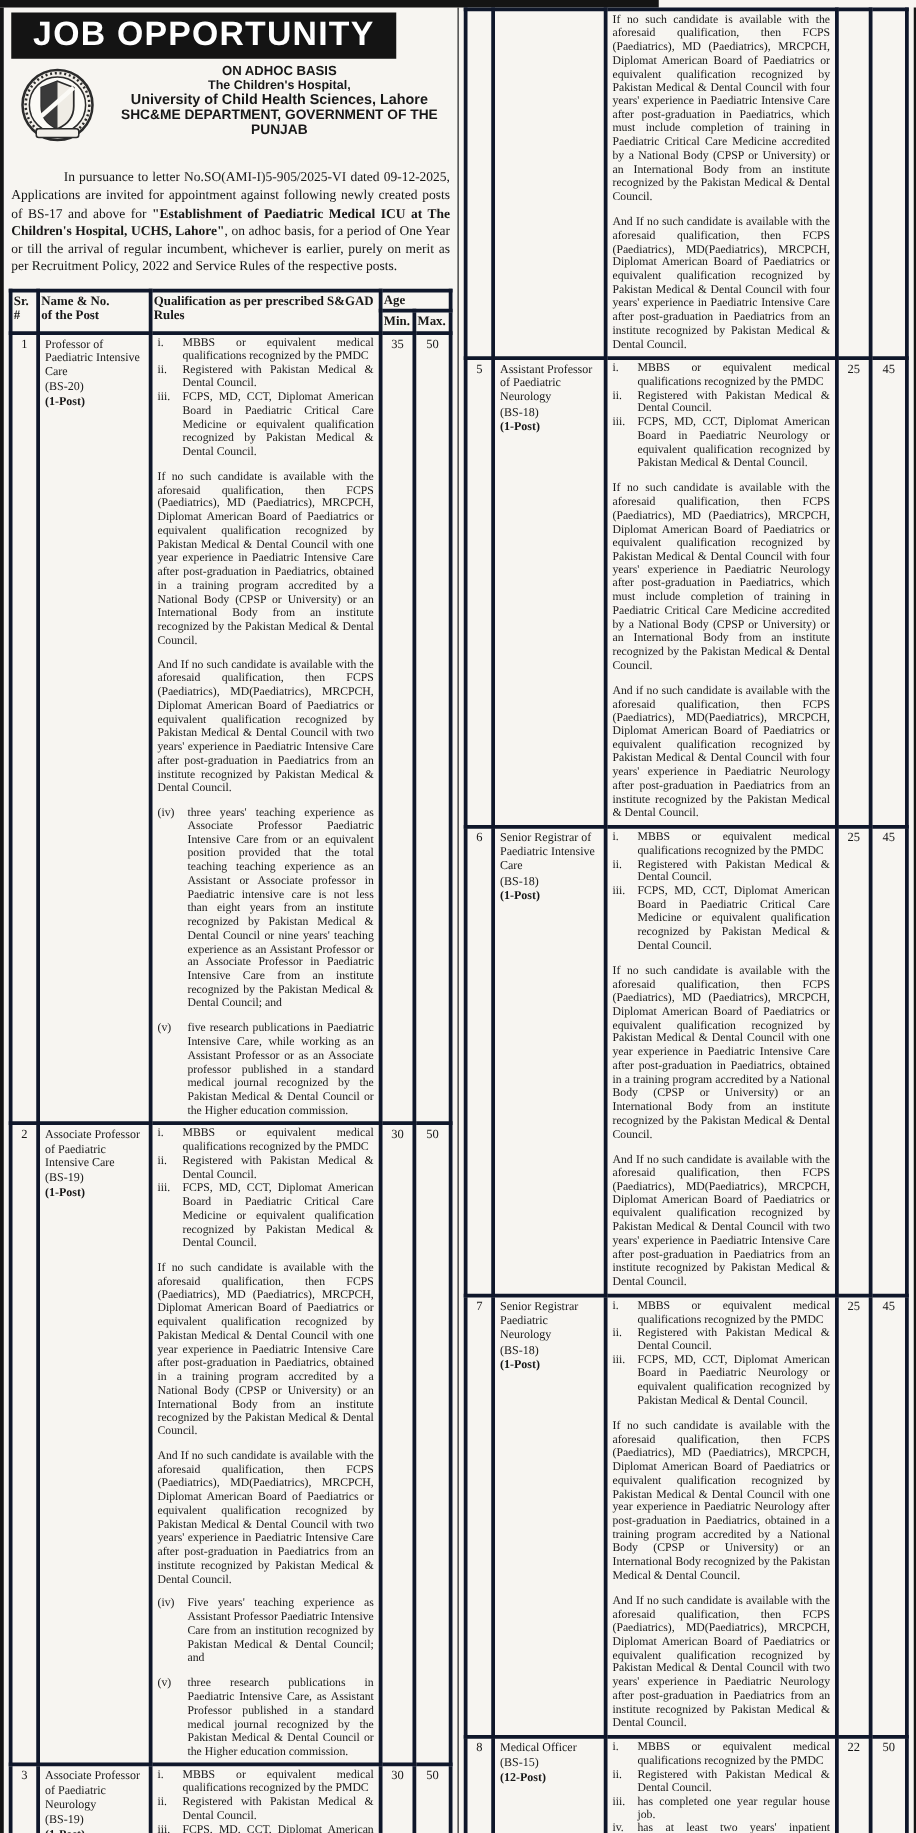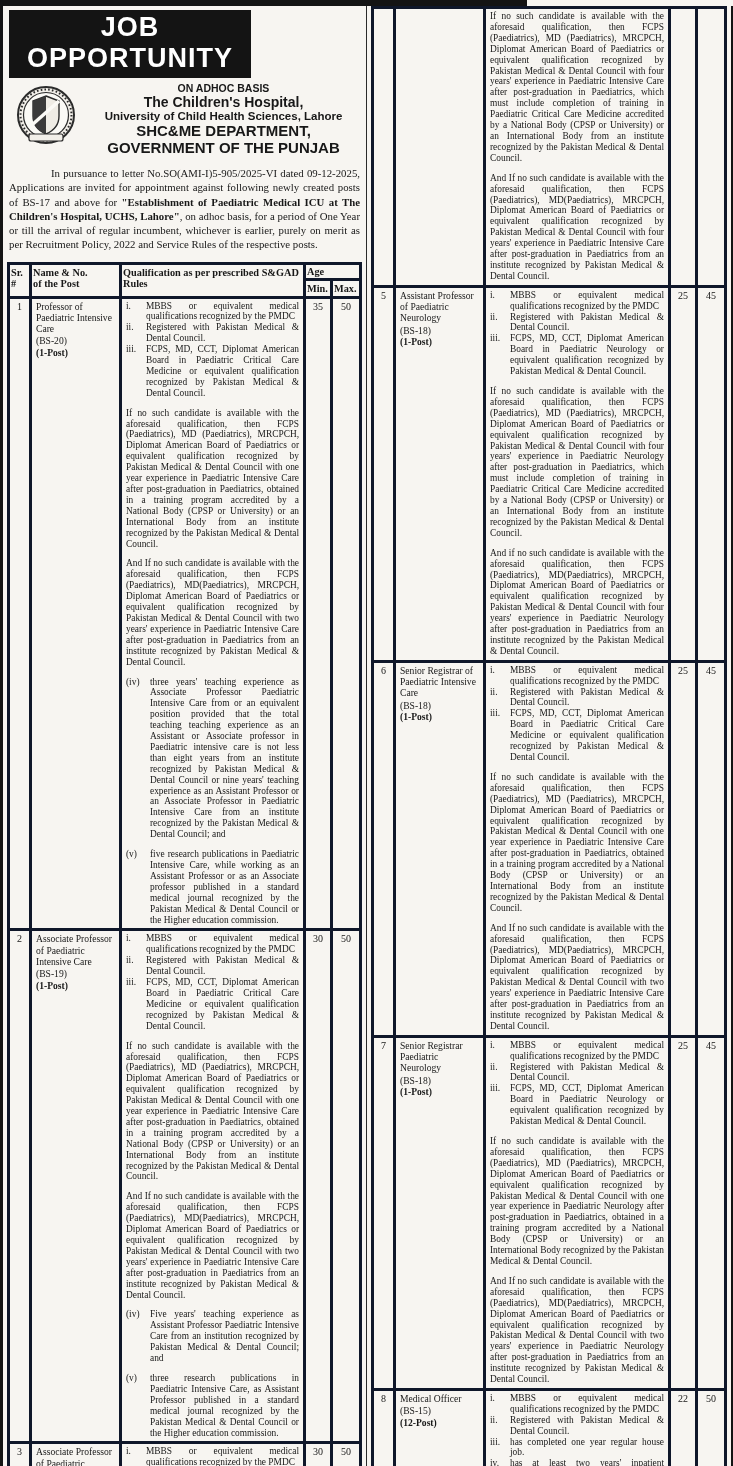--- a/index.html
+++ b/index.html
@@ -5,28 +5,28 @@
   * { margin:0; padding:0; box-sizing:border-box; }
   body { background:#e8e6e2; font-family:"Liberation Serif", serif; color:#181818; }
   .sheet { width:733px; margin:0 auto; background:#f7f5f1; position:relative; padding:0; }
   .top-artifact { height:6px; background:#141414; width:527px; }
   .ad { border-left:3px solid #141414; border-right:2px solid #141414; border-bottom:4px solid #141414; display:flex; align-items:stretch; }
   .col { width:50%; padding:0 4px 4px 4px; }
   .col.left { border-right:1px solid #2a2a2a; padding-top:2px; }
   .col.right { padding-top:0; }
 
   
-  .banner { background:#141414; color:#fff; font-family:"Liberation Sans", sans-serif; font-weight:bold; font-size:27px; text-align:center; letter-spacing:1px; width:242px; margin:2px 0 4px 2px; padding:2px 0 4px 0; }
+  .banner { background:#141414; color:#fff; font-family:"Liberation Sans", sans-serif; font-weight:bold; font-size:27px; text-align:center; letter-spacing:1px; width:308px; margin:2px 0 4px 2px; padding:2px 0 4px 0; }
   .org-header { position:relative; min-height:76px; margin:4px 0 2px 0; }
   .logo { position:absolute; left:8px; top:2px; }
   .org-lines { margin-left:78px; text-align:center; font-family:"Liberation Sans", sans-serif; font-weight:bold; }
   .org-l1 { font-size:10.5px; }
-  .org-l2 { font-size:14px; }
+  .org-l2 { font-size:10px; }
   .org-l3 { font-size:11.5px; }
-  .org-l4 { font-size:15px; }
+  .org-l4 { font-size:11px; }
   .intro { font-size:10.8px; line-height:1.32; text-align:justify; text-indent:42px; margin:8px 2px 10px 2px; }
   .intro b { font-weight:bold; }
 
   
   table.posts { width:100%; border-collapse:collapse; table-layout:fixed; }
   table.posts th, table.posts td { border:3px solid #0f172a; vertical-align:top; }
   th { font-weight:bold; font-size:10.3px; text-align:left; padding:2px 1px; white-space:pre-line; }
   th.th-age { border-bottom:1px solid #222; padding:1px; }
   col.c-sr { width:22px; } col.c-post { width:90px; } col.c-qual { width:auto; } col.c-min { width:27px; } col.c-max { width:29px; }
   td.sr { text-align:center; font-size:10px; padding-top:2px; }

